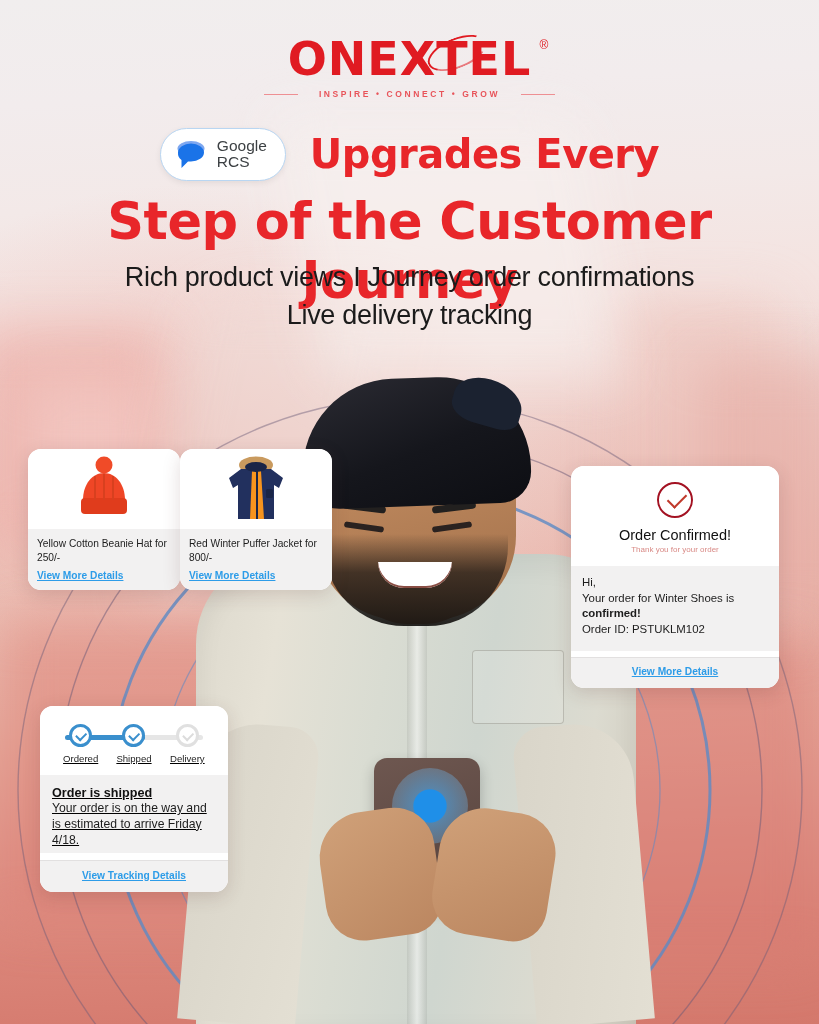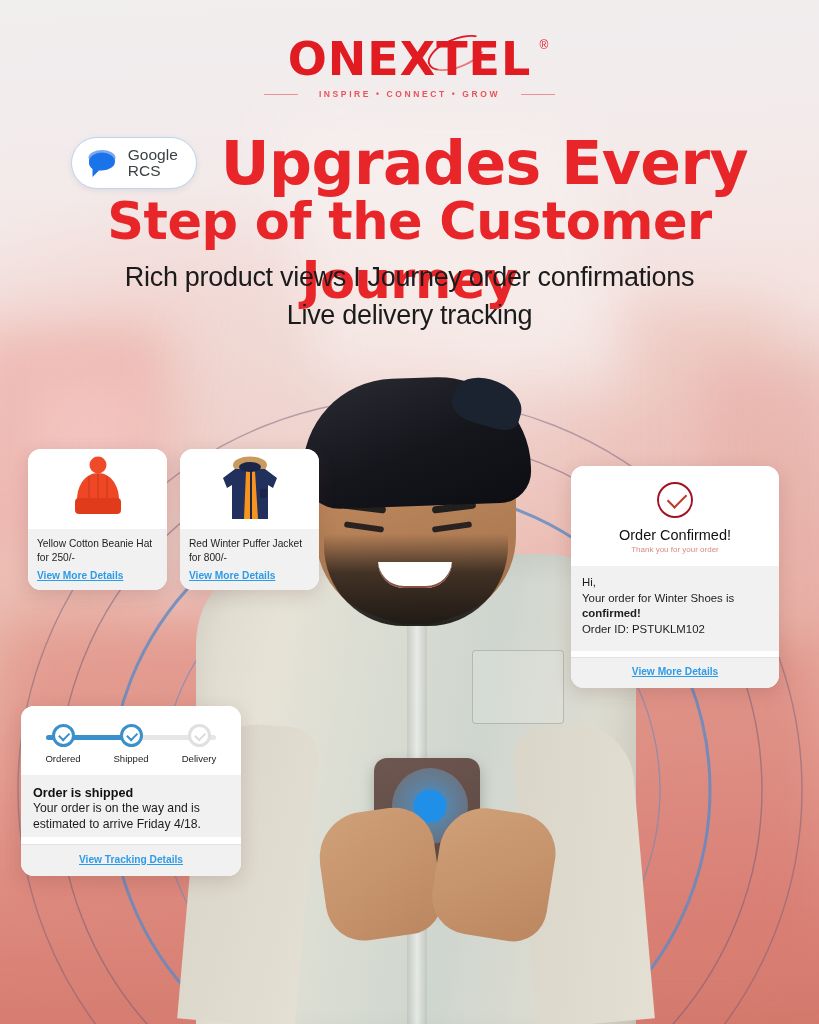--- a/index.html
+++ b/index.html
@@ -63,21 +63,21 @@
   }
   .rcs-badge {
     display:flex; align-items:center; gap:9px;
     background:#ffffff; border:1.6px solid #b9d6f2;
     border-radius:40px; padding:9px 18px 9px 13px;
     box-shadow:0 2px 6px rgba(0,0,0,.07);
   }
   .rcs-label { font-size:15.5px; line-height:1.05; color:#3c4043; text-align:left; }
   .headline-1 {
     font-family:"DejaVu Sans", sans-serif;
-    font-size:60px; font-weight:bold; color:#e8262a; letter-spacing:-0.5px;margin-left:8px;
+    font-size:40px; font-weight:bold; color:#e8262a; letter-spacing:-0.5px;margin-left:8px;
   }
   .headline-2 {
     position:absolute; top:192px; left:0; right:0; text-align:center;
     font-family:"DejaVu Sans", sans-serif;
     font-size:51px; font-weight:bold; color:#e8262a; letter-spacing:-0.5px;
   }
   .subhead {
     position:absolute; top:258px; left:0; right:0; text-align:center;
     font-size:27px; color:#1b1b1b; line-height:1.42; letter-spacing:-0.3px;
   }
@@ -150,21 +150,21 @@
   }
   .ph-hand.l{ left:126px; transform:rotate(-8deg);}
   .ph-hand.r{ left:240px; transform:rotate(9deg);}
 
   
   .card {
     position:absolute; background:#fff; border-radius:13px;
     box-shadow:0 5px 18px rgba(90,50,50,.17);
     overflow:hidden;
   }
-  .prod-card { width:139px; }
+  .prod-card { width:152px; }
   .prod-card.one { left:28px; top:449px; }
   .prod-card.two { left:180px; top:449px; }
   .prod-img { height:80px; display:flex; align-items:center; justify-content:center; background:#fff; }
   .prod-body { background:#f2f1f1; padding:8px 9px 9px; }
   .prod-title { font-size:10.2px; color:#1d1d1d; line-height:1.33; }
   .link { font-size:10.2px; color:#2d9ce8; text-decoration:underline; font-weight:bold; display:block; }
   .prod-body .link { margin-top:6px; }
 
   
   .confirm-card { left:571px; top:466px; width:208px; }
@@ -179,21 +179,21 @@
     transform:rotate(-45deg);
   }
   .confirm-title { font-size:14.5px; font-weight:normal; color:#111; }
   .confirm-sub { font-size:8px; color:#d98a86; margin-top:2px; }
   .confirm-body { background:#f2f1f1; padding:9px 11px 14px; }
   .confirm-body p { font-size:11.4px; color:#1d1d1d; line-height:1.36; }
   .confirm-body b { font-weight:bold; }
   .confirm-foot { background:#f2f1f1; padding:8px 10px 11px; text-align:center; border-top:1px solid #e2e0e0; margin-top:6px;}
 
   
-  .track-card { left:21px; top:706px; width:220px; }
+  .track-card { left:40px; top:706px; width:188px;text-decoration:underline; }
   .track-top { background:#fff; padding:18px 14px 11px; }
   .steps { position:relative; display:flex; justify-content:space-between; }
   .bar { position:absolute; left:11px; right:11px; top:11px; height:5px; background:#e6e6e6; border-radius:3px; }
   .bar-fill { position:absolute; left:11px; top:11px; height:5px; width:50%; background:#3a8fcd; border-radius:3px; }
   .step { position:relative; z-index:2; text-align:center; width:56px; }
   .dot {
     width:23px; height:23px; border-radius:50%; margin:0 auto;
     background:#fff; border:3.2px solid #3a8fcd; position:relative;
   }
   .dot::after{

